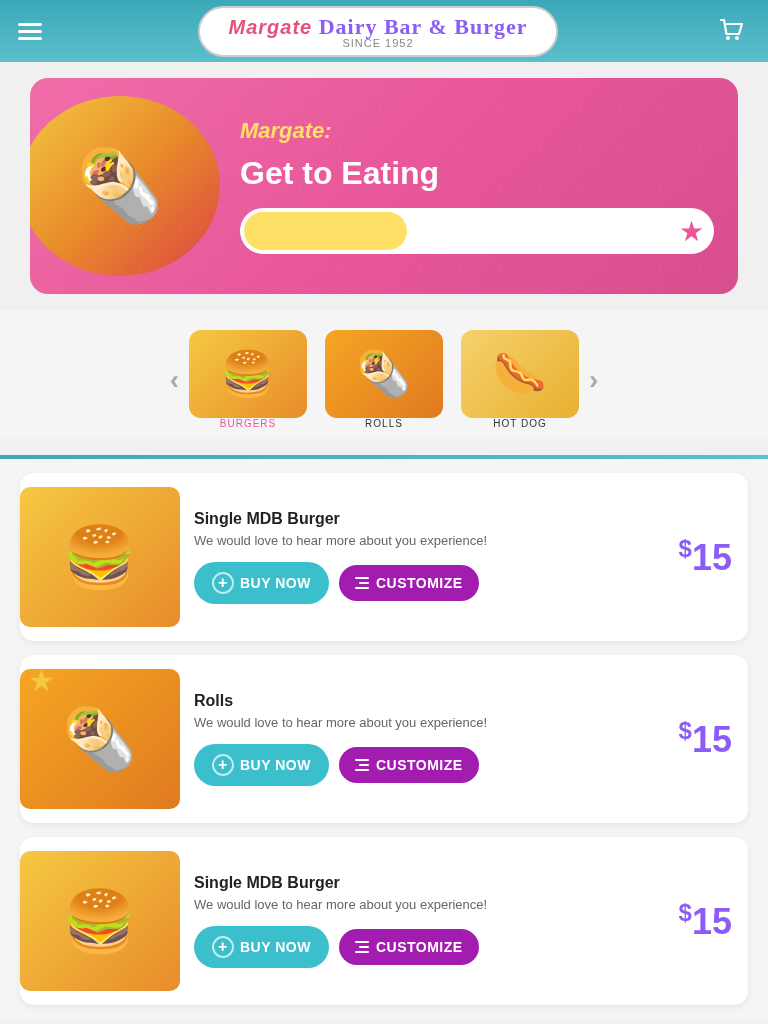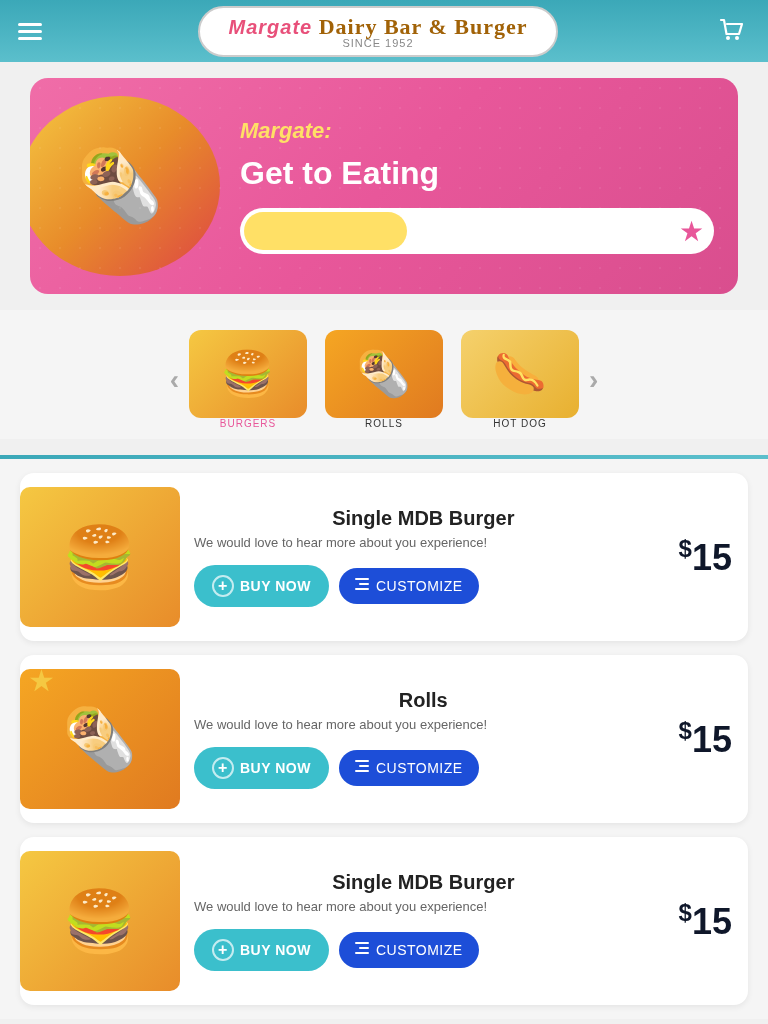--- a/index.html
+++ b/index.html
@@ -48,21 +48,21 @@
       letter-spacing: 1px;
       white-space: nowrap;
     }
     .header-logo-text .margate {
       color: #e8507a;
       font-style: italic;
       font-family: Liberation Sans, sans-serif;
       font-size: 20px;
     }
     .header-logo-text .dairy {
-      color: #a16207;
+      color: #8b5cf6;
       text-align: right;
     }
     .header-logo-subtitle {
       text-align: center;
       font-size: 11px;
       color: #888;
       letter-spacing: 1px;
       margin-top: -3px;
     }
     .header-cart-icon {
@@ -244,25 +244,24 @@
       position: absolute;
       top: 8px;
       left: 8px;
       font-size: 30px;
       color: #f5c842;
     }
     .food-card-info {
       flex: 1;
     }
     .food-card-name {
-      font-size: 20px;
+      font-size: 16px;
       font-weight: bold;
       color: #222;
       margin-bottom: 4px;
-      text-align: center;
     }
     .food-card-desc {
       font-size: 13px;
       color: #666;
       margin-bottom: 12px;
       line-height: 1.4;
     }
     .food-card-actions {
       display: flex;
       gap: 10px;
@@ -287,50 +286,51 @@
       height: 22px;
       border-radius: 50%;
       border: 2px solid rgba(255,255,255,0.7);
       display: flex;
       align-items: center;
       justify-content: center;
       font-size: 16px;
       font-weight: bold;
     }
     .btn-customize {
-      background: #1d4ed8;
+      background: #a21caf;
       color: white;
       border: none;
       border-radius: 24px;
       padding: 10px 16px;
       font-size: 14px;
-      font-weight: normal;
-      cursor: pointer;
-      display: flex;
+      font-weight: bold;
+      cursor: pointer;
+      display: flex;
+      align-items: center;
       gap: 7px;
       letter-spacing: 0.5px;
     }
     .btn-customize .sliders-icon {
       display: flex;
       flex-direction: column;
       gap: 3px;
       align-items: flex-start;
     }
     .slider-line {
       height: 2px;
       background: white;
       border-radius: 1px;
     }
     .slider-line:nth-child(1) { width: 14px; }
     .slider-line:nth-child(2) { width: 10px; margin-left: 4px; }
     .slider-line:nth-child(3) { width: 14px; }
     .food-card-price {
       font-size: 36px;
       font-weight: bold;
-      color: #0f172a;
+      color: #8b5cf6;
       margin-left: 26px;
       white-space: nowrap;
     }
     .food-card-price .dollar {
       font-size: 24px;
       vertical-align: super;
     }
 
     
     .hero-pattern {

